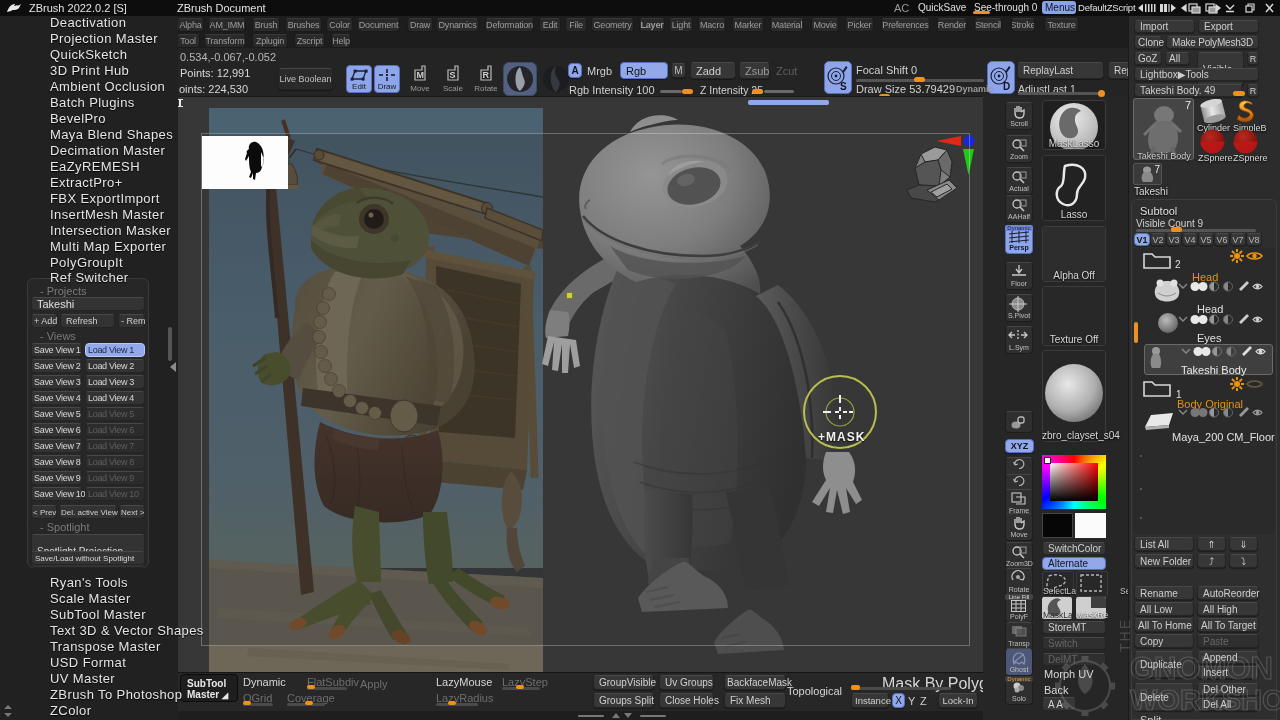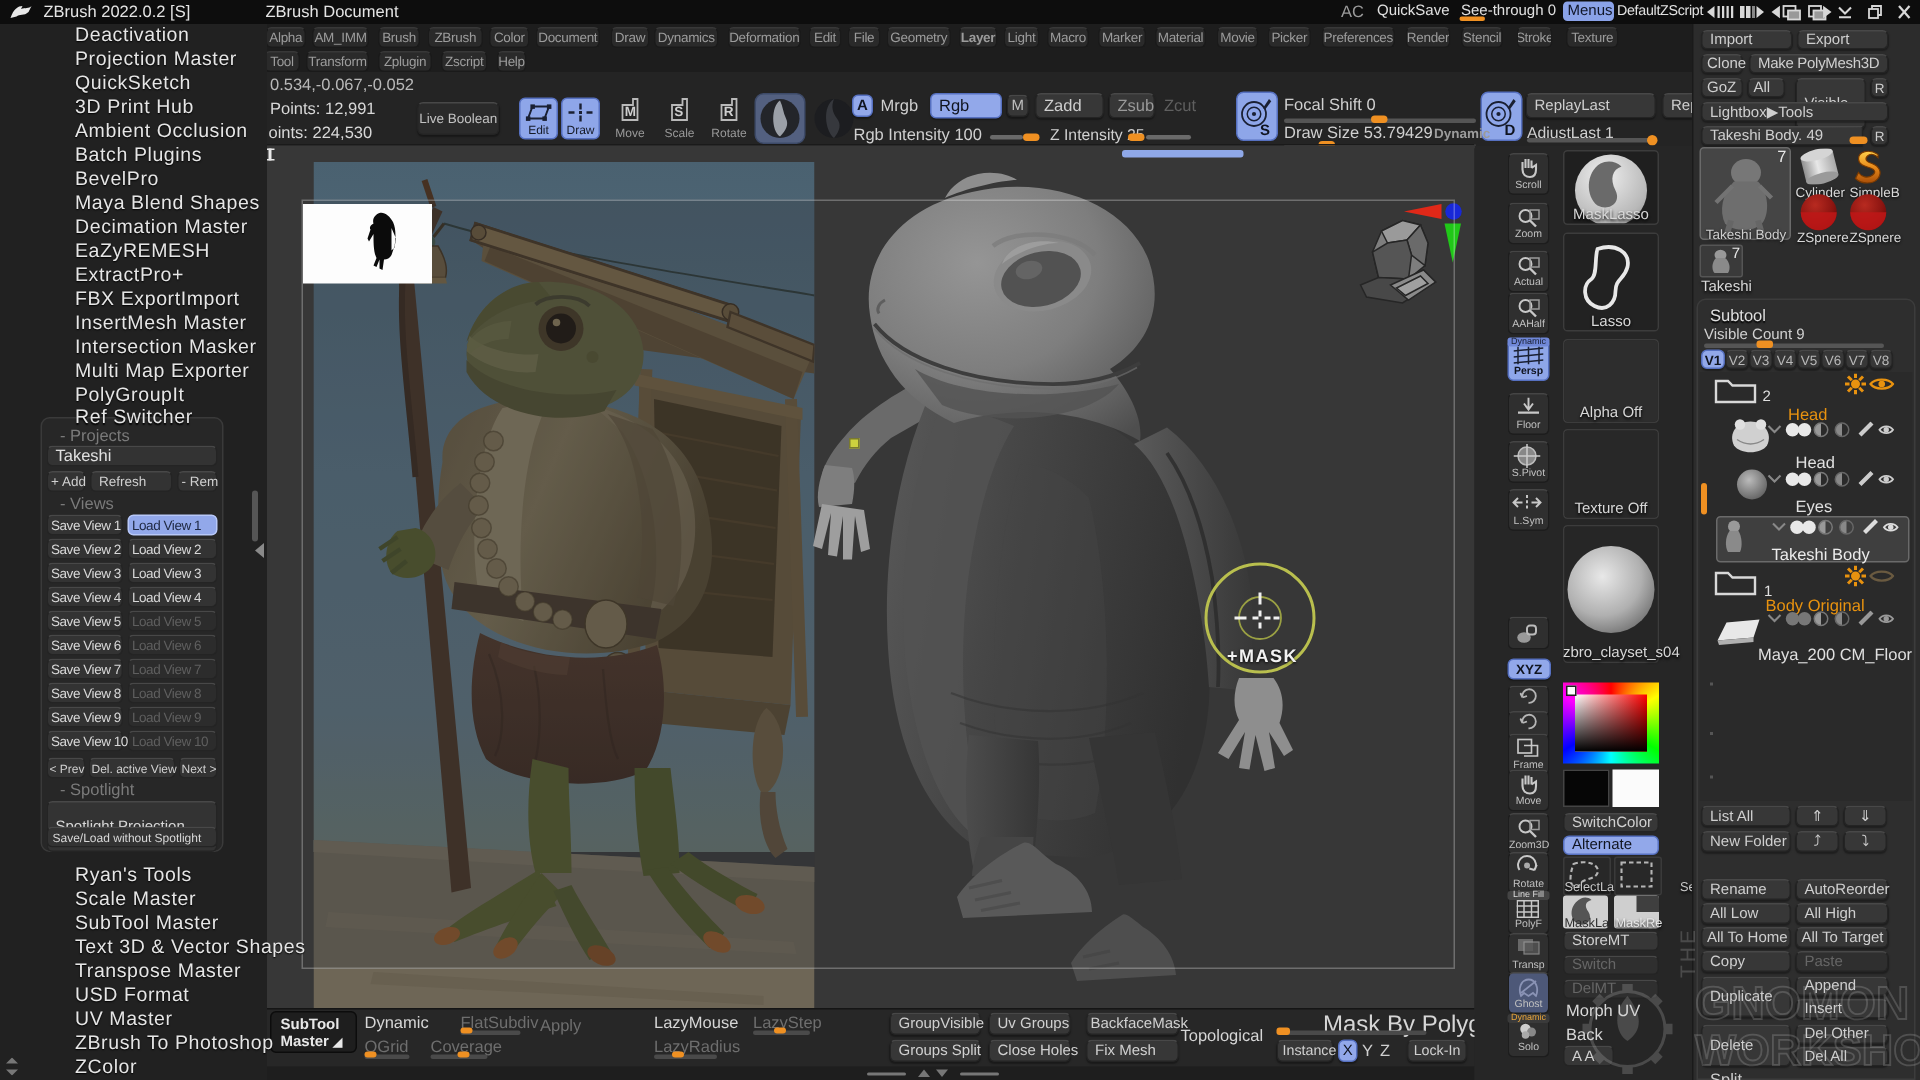--- a/index.html
+++ b/index.html
@@ -55,21 +55,21 @@
       </g>
 <g stroke="#d8d8d8" stroke-width="1.5">
         <line x1="128" y1="2" x2="135" y2="10"></line>
         <line x1="135" y1="2" x2="128" y2="10"></line>
       </g>
 </svg>
 <div class="abs" style="left:0;top:16px;width:1280px;height:32px;background:#1d1d1d;"></div>
 <div class="btn" style="left:177px;top:18px;width:27px;height:14px;font-size:9px;color:#9c9c9c;background:#2a2a2a;padding:0 5px;justify-content:center;box-shadow:none;border-color:#1a1a1a;border-top-color:#383838;letter-spacing:-0.2px;overflow:hidden;">Alpha</div>
 <div class="btn" style="left:208px;top:18px;width:38px;height:14px;font-size:9px;color:#9c9c9c;background:#2a2a2a;padding:0 5px;justify-content:center;box-shadow:none;border-color:#1a1a1a;border-top-color:#383838;letter-spacing:-0.2px;overflow:hidden;">AM_IMM</div>
 <div class="btn" style="left:252px;top:18px;width:28px;height:14px;font-size:9px;color:#9c9c9c;background:#2a2a2a;padding:0 5px;justify-content:center;box-shadow:none;border-color:#1a1a1a;border-top-color:#383838;letter-spacing:-0.2px;overflow:hidden;">Brush</div>
-<div class="btn" style="left:285px;top:18px;width:37px;height:14px;font-size:9px;color:#9c9c9c;background:#2a2a2a;padding:0 5px;justify-content:center;box-shadow:none;border-color:#1a1a1a;border-top-color:#383838;letter-spacing:-0.2px;overflow:hidden;">ZBrush</div>
+<div class="btn" style="left:285px;top:18px;width:37px;height:14px;font-size:9px;color:#9c9c9c;background:#2a2a2a;padding:0 5px;justify-content:center;box-shadow:none;border-color:#1a1a1a;border-top-color:#383838;letter-spacing:-0.2px;overflow:hidden;">Brushes</div>
 <div class="btn" style="left:326px;top:18px;width:27px;height:14px;font-size:9px;color:#9c9c9c;background:#2a2a2a;padding:0 5px;justify-content:center;box-shadow:none;border-color:#1a1a1a;border-top-color:#383838;letter-spacing:-0.2px;overflow:hidden;">Color</div>
 <div class="btn" style="left:357px;top:18px;width:43px;height:14px;font-size:9px;color:#9c9c9c;background:#2a2a2a;padding:0 5px;justify-content:center;box-shadow:none;border-color:#1a1a1a;border-top-color:#383838;letter-spacing:-0.2px;overflow:hidden;">Document</div>
 <div class="btn" style="left:407px;top:18px;width:26px;height:14px;font-size:9px;color:#9c9c9c;background:#2a2a2a;padding:0 5px;justify-content:center;box-shadow:none;border-color:#1a1a1a;border-top-color:#383838;letter-spacing:-0.2px;overflow:hidden;">Draw</div>
 <div class="btn" style="left:436px;top:18px;width:43px;height:14px;font-size:9px;color:#9c9c9c;background:#2a2a2a;padding:0 5px;justify-content:center;box-shadow:none;border-color:#1a1a1a;border-top-color:#383838;letter-spacing:-0.2px;overflow:hidden;">Dynamics</div>
 <div class="btn" style="left:485px;top:18px;width:49px;height:14px;font-size:9px;color:#9c9c9c;background:#2a2a2a;padding:0 5px;justify-content:center;box-shadow:none;border-color:#1a1a1a;border-top-color:#383838;letter-spacing:-0.2px;overflow:hidden;">Deformation</div>
 <div class="btn" style="left:539px;top:18px;width:22px;height:14px;font-size:9px;color:#9c9c9c;background:#2a2a2a;padding:0 5px;justify-content:center;box-shadow:none;border-color:#1a1a1a;border-top-color:#383838;letter-spacing:-0.2px;overflow:hidden;">Edit</div>
 <div class="btn" style="left:565px;top:18px;width:22px;height:14px;font-size:9px;color:#9c9c9c;background:#2a2a2a;padding:0 5px;justify-content:center;box-shadow:none;border-color:#1a1a1a;border-top-color:#383838;letter-spacing:-0.2px;overflow:hidden;">File</div>
 <div class="btn" style="left:591px;top:18px;width:43px;height:14px;font-size:9px;color:#9c9c9c;background:#2a2a2a;padding:0 5px;justify-content:center;box-shadow:none;border-color:#1a1a1a;border-top-color:#383838;letter-spacing:-0.2px;overflow:hidden;">Geometry</div>
 <div class="btn" style="left:639px;top:18px;width:26px;height:14px;font-size:9px;color:#9c9c9c;background:#2a2a2a;padding:0 5px;justify-content:center;box-shadow:none;border-color:#1a1a1a;border-top-color:#383838;letter-spacing:-0.2px;overflow:hidden;font-weight:bold;">Layer</div>
 <div class="btn" style="left:669px;top:18px;width:24px;height:14px;font-size:9px;color:#9c9c9c;background:#2a2a2a;padding:0 5px;justify-content:center;box-shadow:none;border-color:#1a1a1a;border-top-color:#383838;letter-spacing:-0.2px;overflow:hidden;">Light</div>

